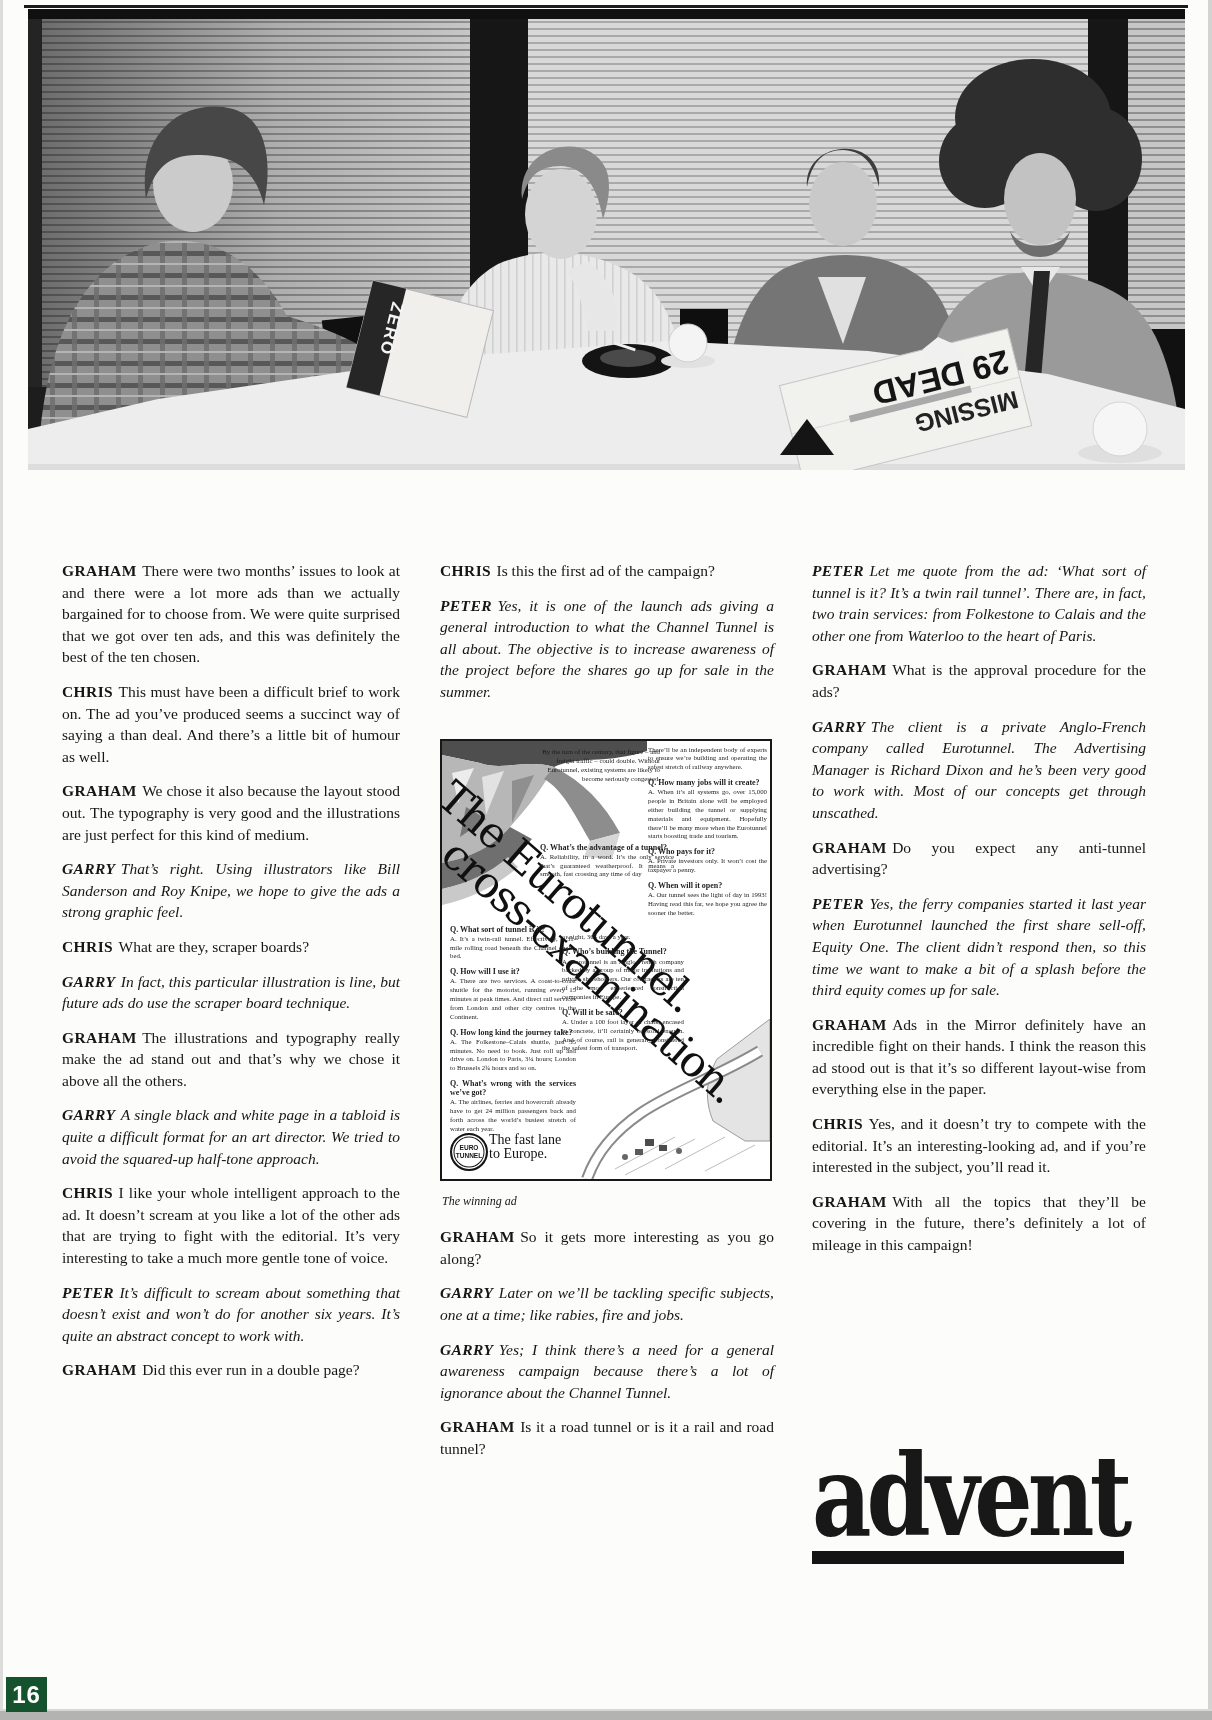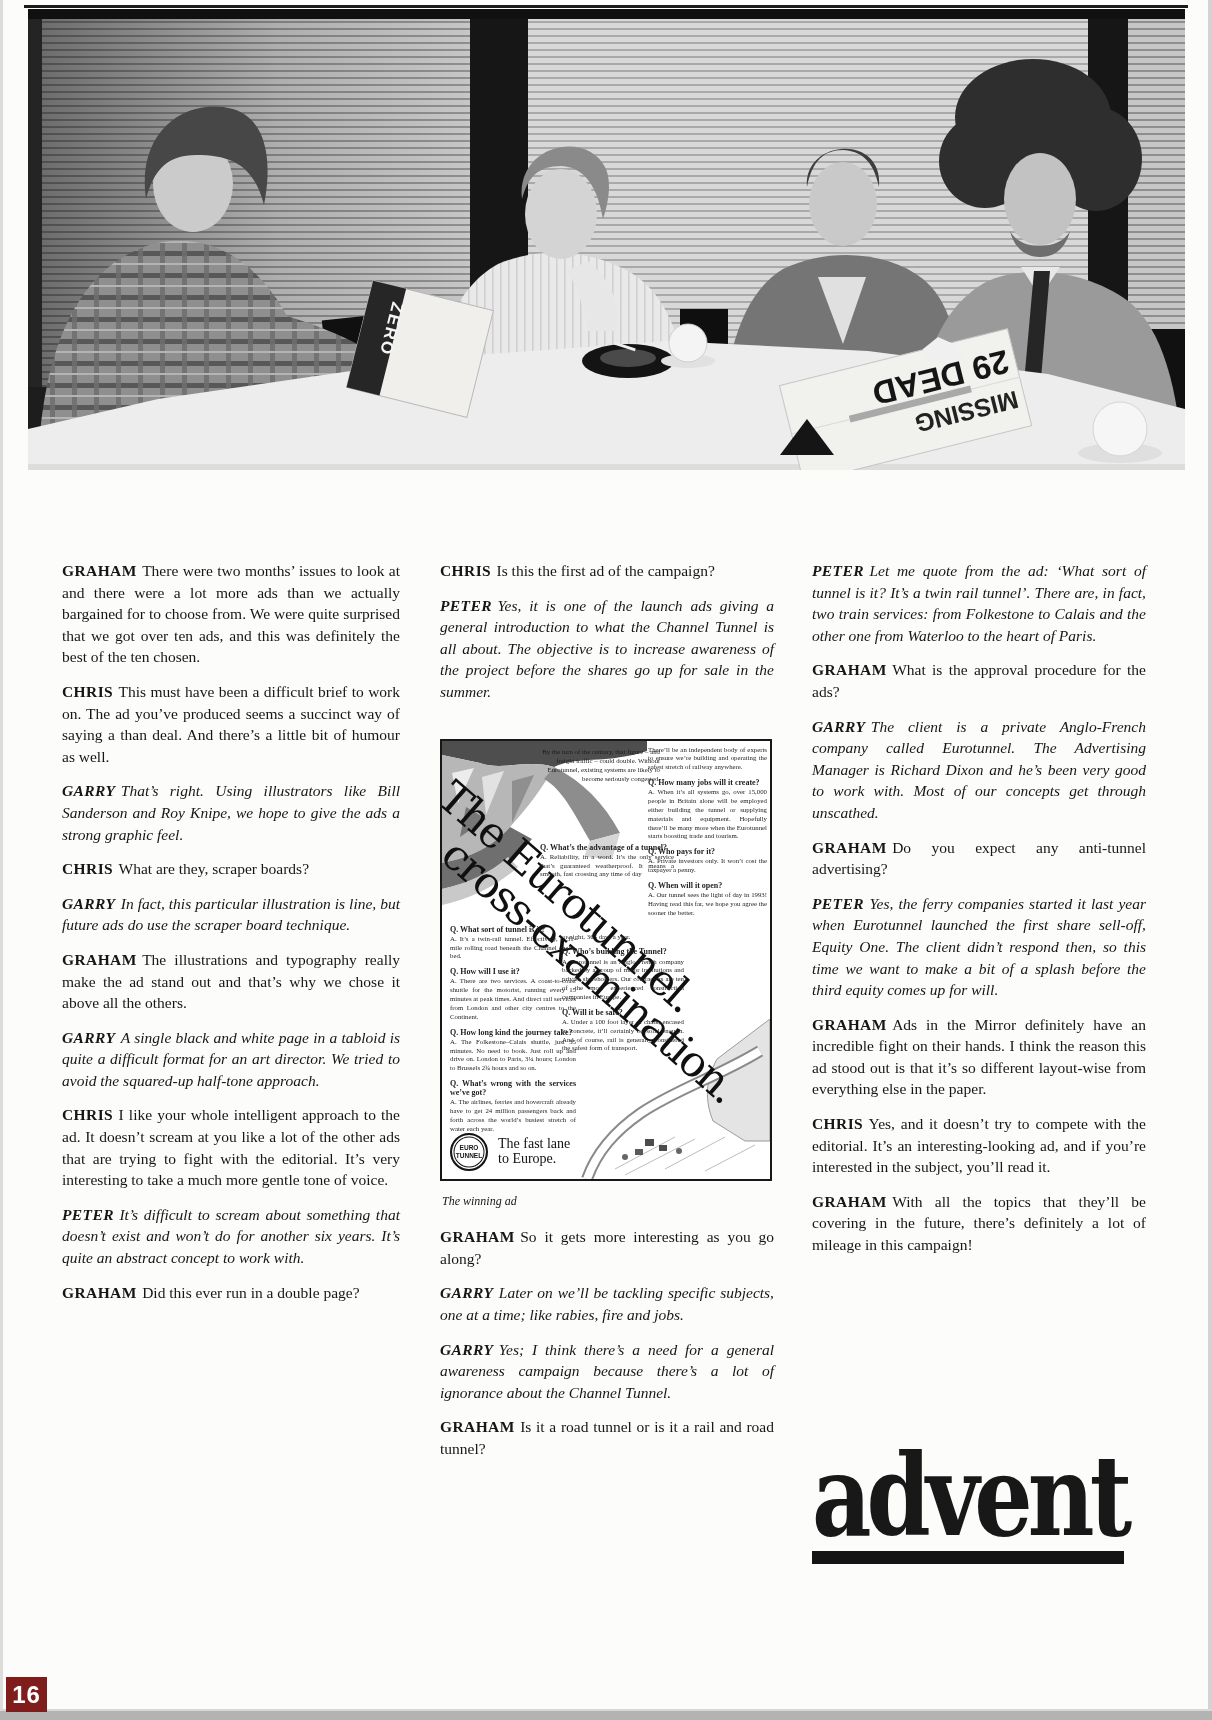--- a/index.html
+++ b/index.html
@@ -40,36 +40,36 @@
       color:#101010;white-space:nowrap;z-index:1;}
   .tiny{position:absolute;z-index:2;color:#1d1d1d;}
   .tiny .q{display:block;font-weight:700;font-size:8px;line-height:1.15;margin:6px 0 1px;}
   .tiny .a{display:block;font-size:6.8px;line-height:1.3;}
   .ad-intro{left:86px;top:6px;width:132px;text-align:right;font-size:6.8px;line-height:1.35;}
   .ad-adv{left:98px;top:96px;width:134px;}
   .ad-colL{left:8px;top:178px;width:126px;}
   .ad-colM{left:120px;top:192px;width:122px;}
   .ad-colR{left:206px;top:3px;width:119px;}
   .ad-colR .note{margin-top:2px;}
-  .ad-logo{position:absolute;left:8px;bottom:8px;z-index:3;display:flex;align-items:center;gap:10px;}
+  .ad-logo{position:absolute;left:8px;bottom:8px;z-index:3;display:flex;align-items:flex-start;gap:1px;}
   .roundel{width:34px;height:34px;border:2.5px solid #151515;border-radius:50%;
       display:flex;flex-direction:column;align-items:center;justify-content:center;
       font-family:"Liberation Sans",sans-serif;font-weight:bold;font-size:6.5px;line-height:1.1;
       background:#fff;box-shadow:inset 0 0 0 1.5px #fff,inset 0 0 0 2.5px #151515;}
   .tagline{font-family:"Liberation Serif",serif;font-size:14px;line-height:1.02;color:#111;}
   .caption{font-style:italic;font-size:12px;margin:10px 0 14px 2px;text-align:left;}
 
   
   .advent{position:absolute;left:812px;top:1452px;width:318px;}
   .advent-text{font-family:"DejaVu Serif",serif;font-weight:bold;font-size:112px;line-height:.78;
       letter-spacing:-6px;color:#181818;transform:scaleX(.82);transform-origin:left top;white-space:nowrap;}
   .advent-bar{width:312px;height:13px;background:#141414;margin-top:12px;}
 
   
-  .pagenum{position:absolute;left:6px;top:1677px;width:41px;height:35px;background:#7f1d1d;
+  .pagenum{position:absolute;left:6px;top:1677px;width:41px;height:35px;background:#14532d;
       color:#fff;font-family:"Liberation Sans",sans-serif;font-weight:bold;font-size:24px;
       display:flex;align-items:center;justify-content:center;letter-spacing:1px;}
 </style>
 </head>
 <body>
 
 <div class="edge-left"></div>
 <div class="edge-right"></div>
 <div class="edge-bottom2"></div>
 <div class="edge-bottom"></div>
@@ -172,20 +172,21 @@
     <rect x="-62" y="-55" width="124" height="110" fill="#f1efec" stroke="#b9b9b9"></rect>
     <rect x="-62" y="-55" width="34" height="110" fill="#262626"></rect>
     <text transform="rotate(90)" x="-40" y="38" font-family="Liberation Sans, sans-serif" font-size="17" font-weight="bold" letter-spacing="2" fill="#f5f5f5">ZERO</text>
   </g>
 </svg>
 </div>
 
 <div class="col col1">
   <p class="para"><b class="speaker">GRAHAM</b><span>There were two months’ issues to look at and there were a lot more ads than we actually bargained for to choose from. We were quite surprised that we got over ten ads, and this was definitely the best of the ten chosen.</span></p>
   <p class="para"><b class="speaker">CHRIS</b><span>This must have been a difficult brief to work on. The ad you’ve produced seems a succinct way of saying a than deal. And there’s a little bit of humour as well.</span></p>
+  <p class="para"><b class="speaker">GRAHAM</b><span>We chose it also because the layout stood out. The typography is very good and the illustrations are just perfect for this kind of medium.</span></p>
   <p class="para it"><b class="speaker">GARRY</b><span>That’s right. Using illustrators like Bill Sanderson and Roy Knipe, we hope to give the ads a strong graphic feel.</span></p>
   <p class="para"><b class="speaker">CHRIS</b><span>What are they, scraper boards?</span></p>
   <p class="para it"><b class="speaker">GARRY</b><span>In fact, this particular illustration is line, but future ads do use the scraper board technique.</span></p>
   <p class="para"><b class="speaker">GRAHAM</b><span>The illustrations and typography really make the ad stand out and that’s why we chose it above all the others.</span></p>
   <p class="para it"><b class="speaker">GARRY</b><span>A single black and white page in a tabloid is quite a difficult format for an art director. We tried to avoid the squared-up half-tone approach.</span></p>
   <p class="para"><b class="speaker">CHRIS</b><span>I like your whole intelligent approach to the ad. It doesn’t scream at you like a lot of the other ads that are trying to fight with the editorial. It’s very interesting to take a much more gentle tone of voice.</span></p>
   <p class="para it"><b class="speaker">PETER</b><span>It’s difficult to scream about something that doesn’t exist and won’t do for another six years. It’s quite an abstract concept to work with.</span></p>
   <p class="para"><b class="speaker">GRAHAM</b><span>Did this ever run in a double page?</span></p>
 </div>
 
@@ -283,21 +284,21 @@
   <p class="para it"><b class="speaker">GARRY</b><span>Later on we’ll be tackling specific subjects, one at a time; like rabies, fire and jobs.</span></p>
   <p class="para it"><b class="speaker">GARRY</b><span>Yes; I think there’s a need for a general awareness campaign because there’s a lot of ignorance about the Channel Tunnel.</span></p>
   <p class="para"><b class="speaker">GRAHAM</b><span>Is it a road tunnel or is it a rail and road tunnel?</span></p>
 </div>
 
 <div class="col col3">
   <p class="para it"><b class="speaker">PETER</b><span>Let me quote from the ad: ‘What sort of tunnel is it? It’s a twin rail tunnel’. There are, in fact, two train services: from Folkestone to Calais and the other one from Waterloo to the heart of Paris.</span></p>
   <p class="para"><b class="speaker">GRAHAM</b><span>What is the approval procedure for the ads?</span></p>
   <p class="para it"><b class="speaker">GARRY</b><span>The client is a private Anglo-French company called Eurotunnel. The Advertising Manager is Richard Dixon and he’s been very good to work with. Most of our concepts get through unscathed.</span></p>
   <p class="para"><b class="speaker">GRAHAM</b><span>Do you expect any anti-tunnel advertising?</span></p>
-  <p class="para it"><b class="speaker">PETER</b><span>Yes, the ferry companies started it last year when Eurotunnel launched the first share sell-off, Equity One. The client didn’t respond then, so this time we want to make a bit of a splash before the third equity comes up for will.</span></p>
+  <p class="para it"><b class="speaker">PETER</b><span>Yes, the ferry companies started it last year when Eurotunnel launched the first share sell-off, Equity One. The client didn’t respond then, so this time we want to make a bit of a splash before the third equity comes up for sale.</span></p>
   <p class="para"><b class="speaker">GRAHAM</b><span>Ads in the Mirror definitely have an incredible fight on their hands. I think the reason this ad stood out is that it’s so different layout-wise from everything else in the paper.</span></p>
   <p class="para"><b class="speaker">CHRIS</b><span>Yes, and it doesn’t try to compete with the editorial. It’s an interesting-looking ad, and if you’re interested in the subject, you’ll read it.</span></p>
   <p class="para"><b class="speaker">GRAHAM</b><span>With all the topics that they’ll be covering in the future, there’s definitely a lot of mileage in this campaign!</span></p>
 </div>
 
 <div class="advent">
   <div class="advent-text">advent</div>
   <div class="advent-bar"></div>
 </div>
 

